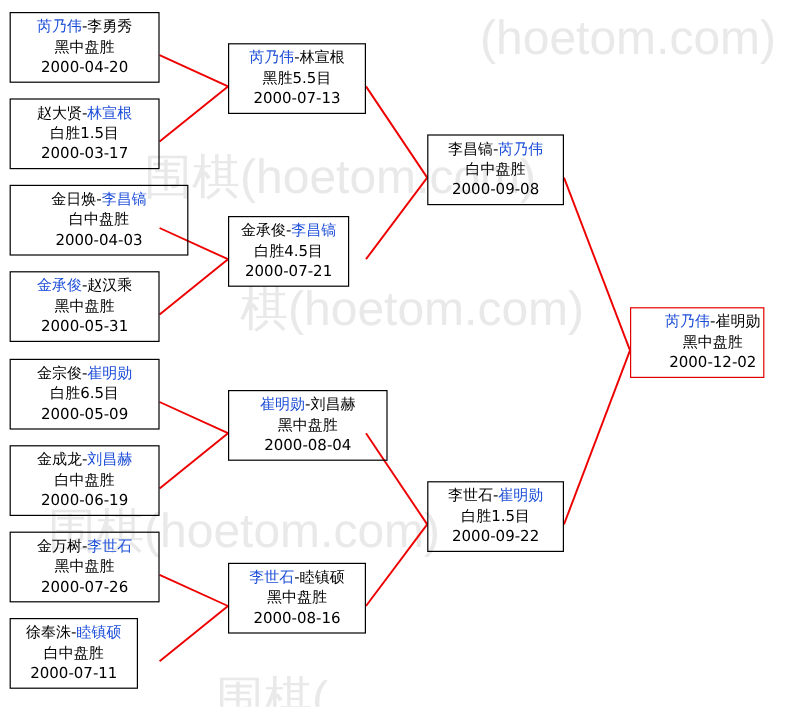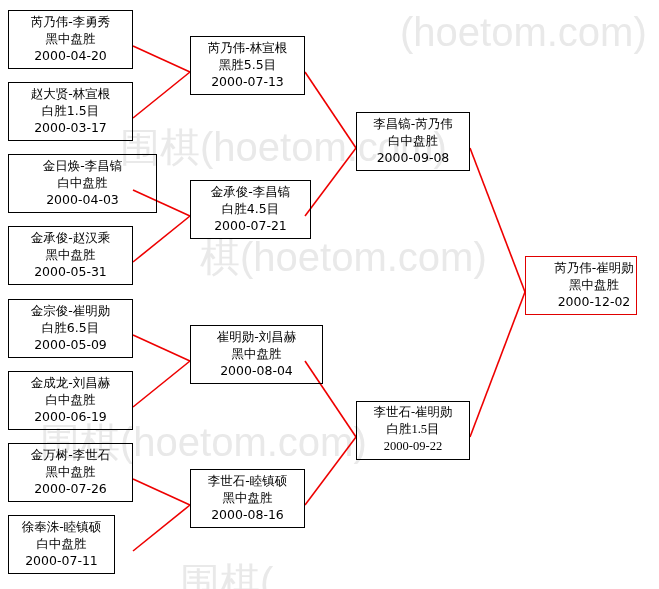--- a/index.html
+++ b/index.html
@@ -29,21 +29,21 @@
     text-align:center;
     font-size:12.5px;
     line-height:15px;
     color:#000;
     padding:3px 2px 3px 2px;
     z-index:2;
     white-space:nowrap;
   }
   .node.final{border:1px solid #e00000;padding-left:28px;}
   .node .ln{display:block;height:17px;}
-  .red{color:#000000;}
+  .red{color:#1d4ed8;}
   .blk{color:#000000;}
 </style>
 </head>
 <body>
 
 <div id="root">
   <div id="watermark-layer">
       <div class="watermark" style="left: 400px; top: 10px;">(hoetom.com)</div>
       <div class="watermark" style="left: 120px; top: 120px;">围棋(hoetom.com)</div>
       <div class="watermark" style="left: 200px; top: 230px;">棋(hoetom.com)</div>
@@ -116,41 +116,41 @@
       <div class="node" style="left: 8px; top: 515px; width: 107px;">
         <span class="ln"><span class="blk">徐奉洙</span><span class="blk">-</span><span class="red">睦镇硕</span></span>
         <span class="ln">白中盘胜</span>
         <span class="ln">2000-07-11</span>
       </div>
       <div class="node" style="left: 190px; top: 36px; width: 115px;">
         <span class="ln"><span class="red">芮乃伟</span><span class="blk">-</span><span class="blk">林宣根</span></span>
         <span class="ln">黑胜5.5目</span>
         <span class="ln">2000-07-13</span>
       </div>
-      <div class="node" style="left: 190px; top: 180px; width: 121px;">
+      <div class="node" style="left: 190px; top: 180px; width: 101px;">
         <span class="ln"><span class="blk">金承俊</span><span class="blk">-</span><span class="red">李昌镐</span></span>
         <span class="ln">白胜4.5目</span>
         <span class="ln">2000-07-21</span>
       </div>
       <div class="node" style="left: 190px; top: 325px; width: 133px;">
         <span class="ln"><span class="red">崔明勋</span><span class="blk">-</span><span class="blk">刘昌赫</span></span>
         <span class="ln">黑中盘胜</span>
         <span class="ln">2000-08-04</span>
       </div>
       <div class="node" style="left: 190px; top: 469px; width: 115px;">
         <span class="ln"><span class="red">李世石</span><span class="blk">-</span><span class="blk">睦镇硕</span></span>
         <span class="ln">黑中盘胜</span>
         <span class="ln">2000-08-16</span>
       </div>
       <div class="node" style="left: 356px; top: 112px; width: 114px;">
         <span class="ln"><span class="blk">李昌镐</span><span class="blk">-</span><span class="red">芮乃伟</span></span>
         <span class="ln">白中盘胜</span>
         <span class="ln">2000-09-08</span>
       </div>
-      <div class="node" style="left: 356px; top: 401px; width: 114px; font-family: Liberation Serif, serif;">
+      <div class="node" style="left: 356px; top: 401px; width: 114px;">
         <span class="ln"><span class="blk">李世石</span><span class="blk">-</span><span class="red">崔明勋</span></span>
         <span class="ln">白胜1.5目</span>
         <span class="ln">2000-09-22</span>
       </div>
       <div class="node final" style="left: 525px; top: 256px; width: 112px;">
         <span class="ln"><span class="red">芮乃伟</span><span class="blk">-</span><span class="blk">崔明勋</span></span>
         <span class="ln">黑中盘胜</span>
         <span class="ln">2000-12-02</span>
       </div>
     </div>

